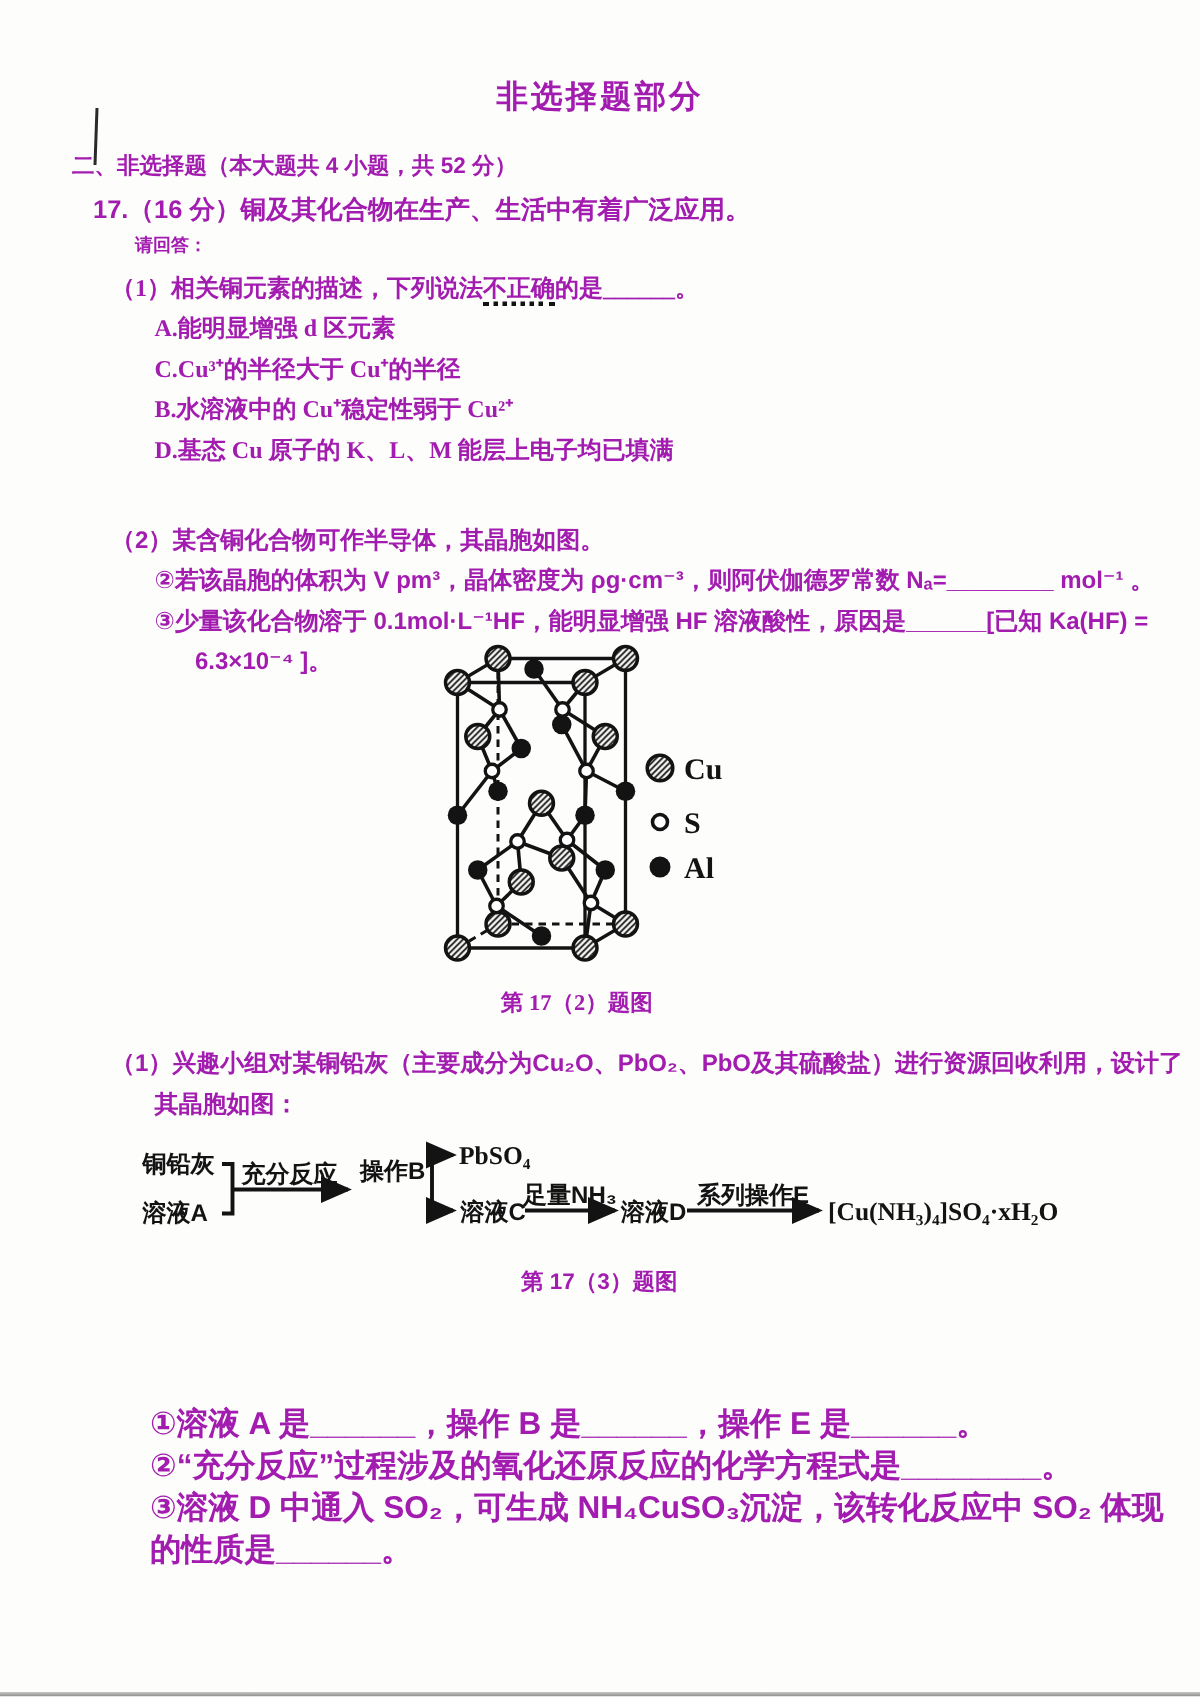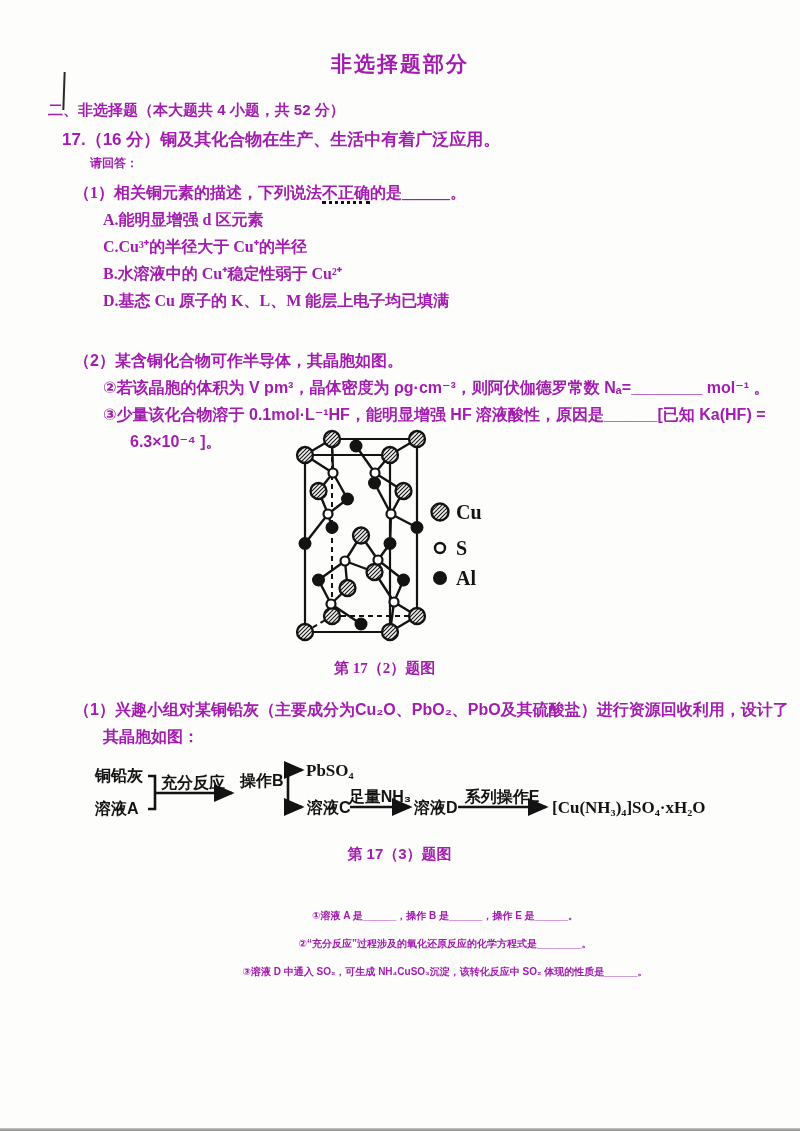--- a/index.html
+++ b/index.html
@@ -15,21 +15,21 @@
     background:linear-gradient(#c8c8c8,#8a8a8a);}
   .abs{position:absolute;}
   .title{top:50px;left:0;width:800px;text-align:center;font-size:21px;letter-spacing:2px;}
   .h-section{top:101px;left:48px;font-size:15px;}
   .h-q17{top:128px;left:62px;font-size:17px;}
   .h-please{top:155px;left:90px;font-size:12px;}
   .block{font-size:16px;line-height:27px;}
   .part1{top:179px;left:74px;width:700px;font-family:Liberation Serif, serif;}
   .part2{top:312px;left:74px;width:720px;margin-top:35px;}
   .part3{top:696px;left:74px;width:720px;}
-  .p3q{top:902px;left:100px;width:690px;font-size:10px;line-height:28px;text-align:center;}
+  .p3q{top:936px;left:100px;width:690px;font-size:21px;line-height:28px;}
   .indent1{padding-left:29px;}
   .indent2{padding-left:56px;}
   .dots{border-bottom:3px dotted #131313;padding-bottom:0px;}
   .caption{width:225px;text-align:center;font-size:15px;}
   .cap2{top:659px;left:272px;font-family:Liberation Serif, serif;}
   .cap3{top:845px;left:287px;}
   .penmark{top:72px;left:63px;width:2px;height:38px;background:#2a2a2a;transform:rotate(2deg);}
   svg text{fill:#131313;font-weight:bold;}
   .svg-cjk{font-family:"Liberation Sans","DejaVu Sans",sans-serif;font-size:16px;}
   .svg-formula{font-family:"Liberation Serif","DejaVu Serif",serif;font-size:17px;}

